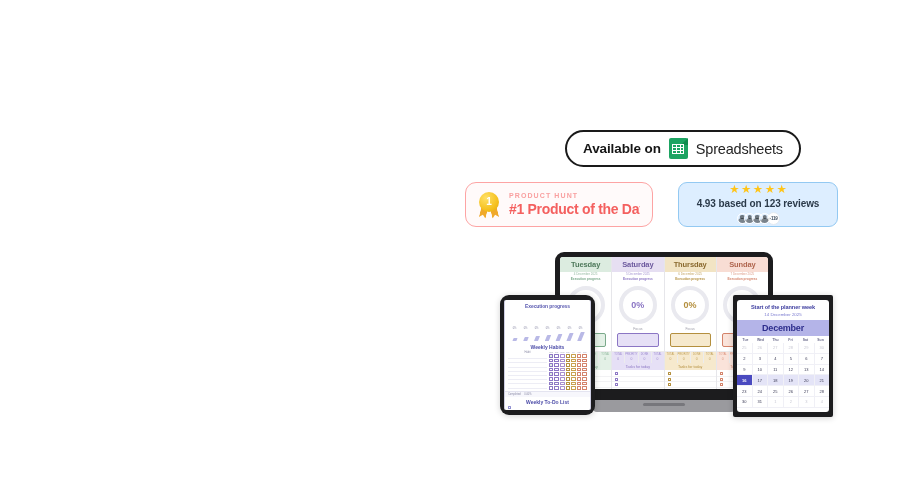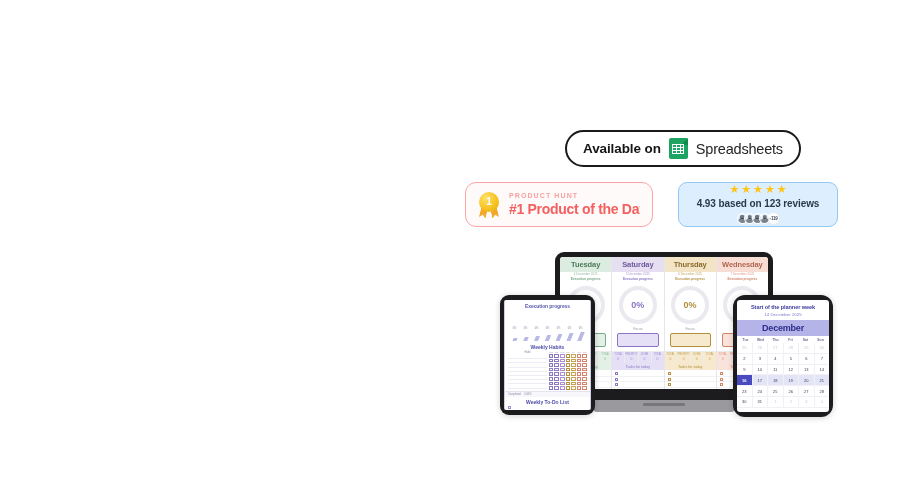--- a/index.html
+++ b/index.html
@@ -186,21 +186,21 @@
   .tb-foot { display: flex; gap: 3px; padding: 1px 3px; border-top: 1px solid #e4e4f0; background: #f7f7fc; }
   .tb-foot span { font-size: 2.6px; color: #8b8ba6; }
   .todo-title { font-size: 5px; font-weight: bold; text-align: center; color: #4c4ca8; padding: 2px 0 1px; }
   .todo-rows { padding: 0 3px; }
   .todo-row { display: flex; align-items: center; gap: 2px; height: 5px; border-bottom: 1px solid #ededf5; }
   .todo-row i { width: 3.2px; height: 3.2px; border: .6px solid #8f8fd0; border-radius: .5px; display: block; }
 
   
   .phone {
     position: absolute; left: 238px; top: 48px; width: 100px; height: 122px;
-    background: #1c1c1e; border-radius: 12px; padding: 5px 4px;
+    background: #1c1c1e; border-radius: 2px; padding: 5px 4px;
     box-shadow: 0 1px 6px rgba(0,0,0,.18);
   }
   .phone-screen { width: 100%; height: 100%; background: #fff; border-radius: 3px; overflow: hidden; }
   .ph-head { font-size: 5.6px; font-weight: bold; text-align: center; color: #3f3fa0; padding: 4px 2px 2px; letter-spacing: -.1px; }
   .ph-date { font-size: 4.4px; text-align: center; color: #7b7bd0; padding-bottom: 3px; }
   .ph-month {
     background: #b4b4e8; color: #2d2d8c; text-align: center;
     font-size: 9px; font-weight: bold; padding: 3px 0; letter-spacing: -.2px;
   }
   .cal-head { display: flex; padding: 2px 1px 1px; }
@@ -411,21 +411,21 @@
                   </div>
                   <div class="task-row" style="color: rgb(180, 143, 62);">
                     <span class="cb"></span>
                   </div>
                   <div class="task-row" style="color: rgb(180, 143, 62);">
                     <span class="cb"></span>
                   </div>
                 </div>
               </div>
               <div class="day">
-                <div class="day-head" style="background: rgb(248, 221, 212); color: rgb(176, 102, 79);">Wednesday</div>
+                <div class="day-head" style="background: rgb(248, 221, 212); color: rgb(176, 102, 79);">Sunday</div>
                 <div class="day-date" style="color: rgb(212, 131, 106);">7 December 2025</div>
                 <div class="day-sub" style="color: rgb(212, 131, 106);">Execution progress</div>
                 <div class="donut-wrap">
                   <div class="donut" style="color: rgb(212, 131, 106);">0%</div>
                 </div>
                 <div class="focus-label">Focus</div>
                 <div class="focus-box" style="background: rgb(250, 227, 218); border: 1px solid rgb(212, 131, 106);"></div>
                 <div class="stat-row" style="background: rgb(250, 227, 218);">
                   <div class="stat-cell">
                     <div class="stat-k" style="color: rgb(212, 131, 106);">TOTAL</div>

